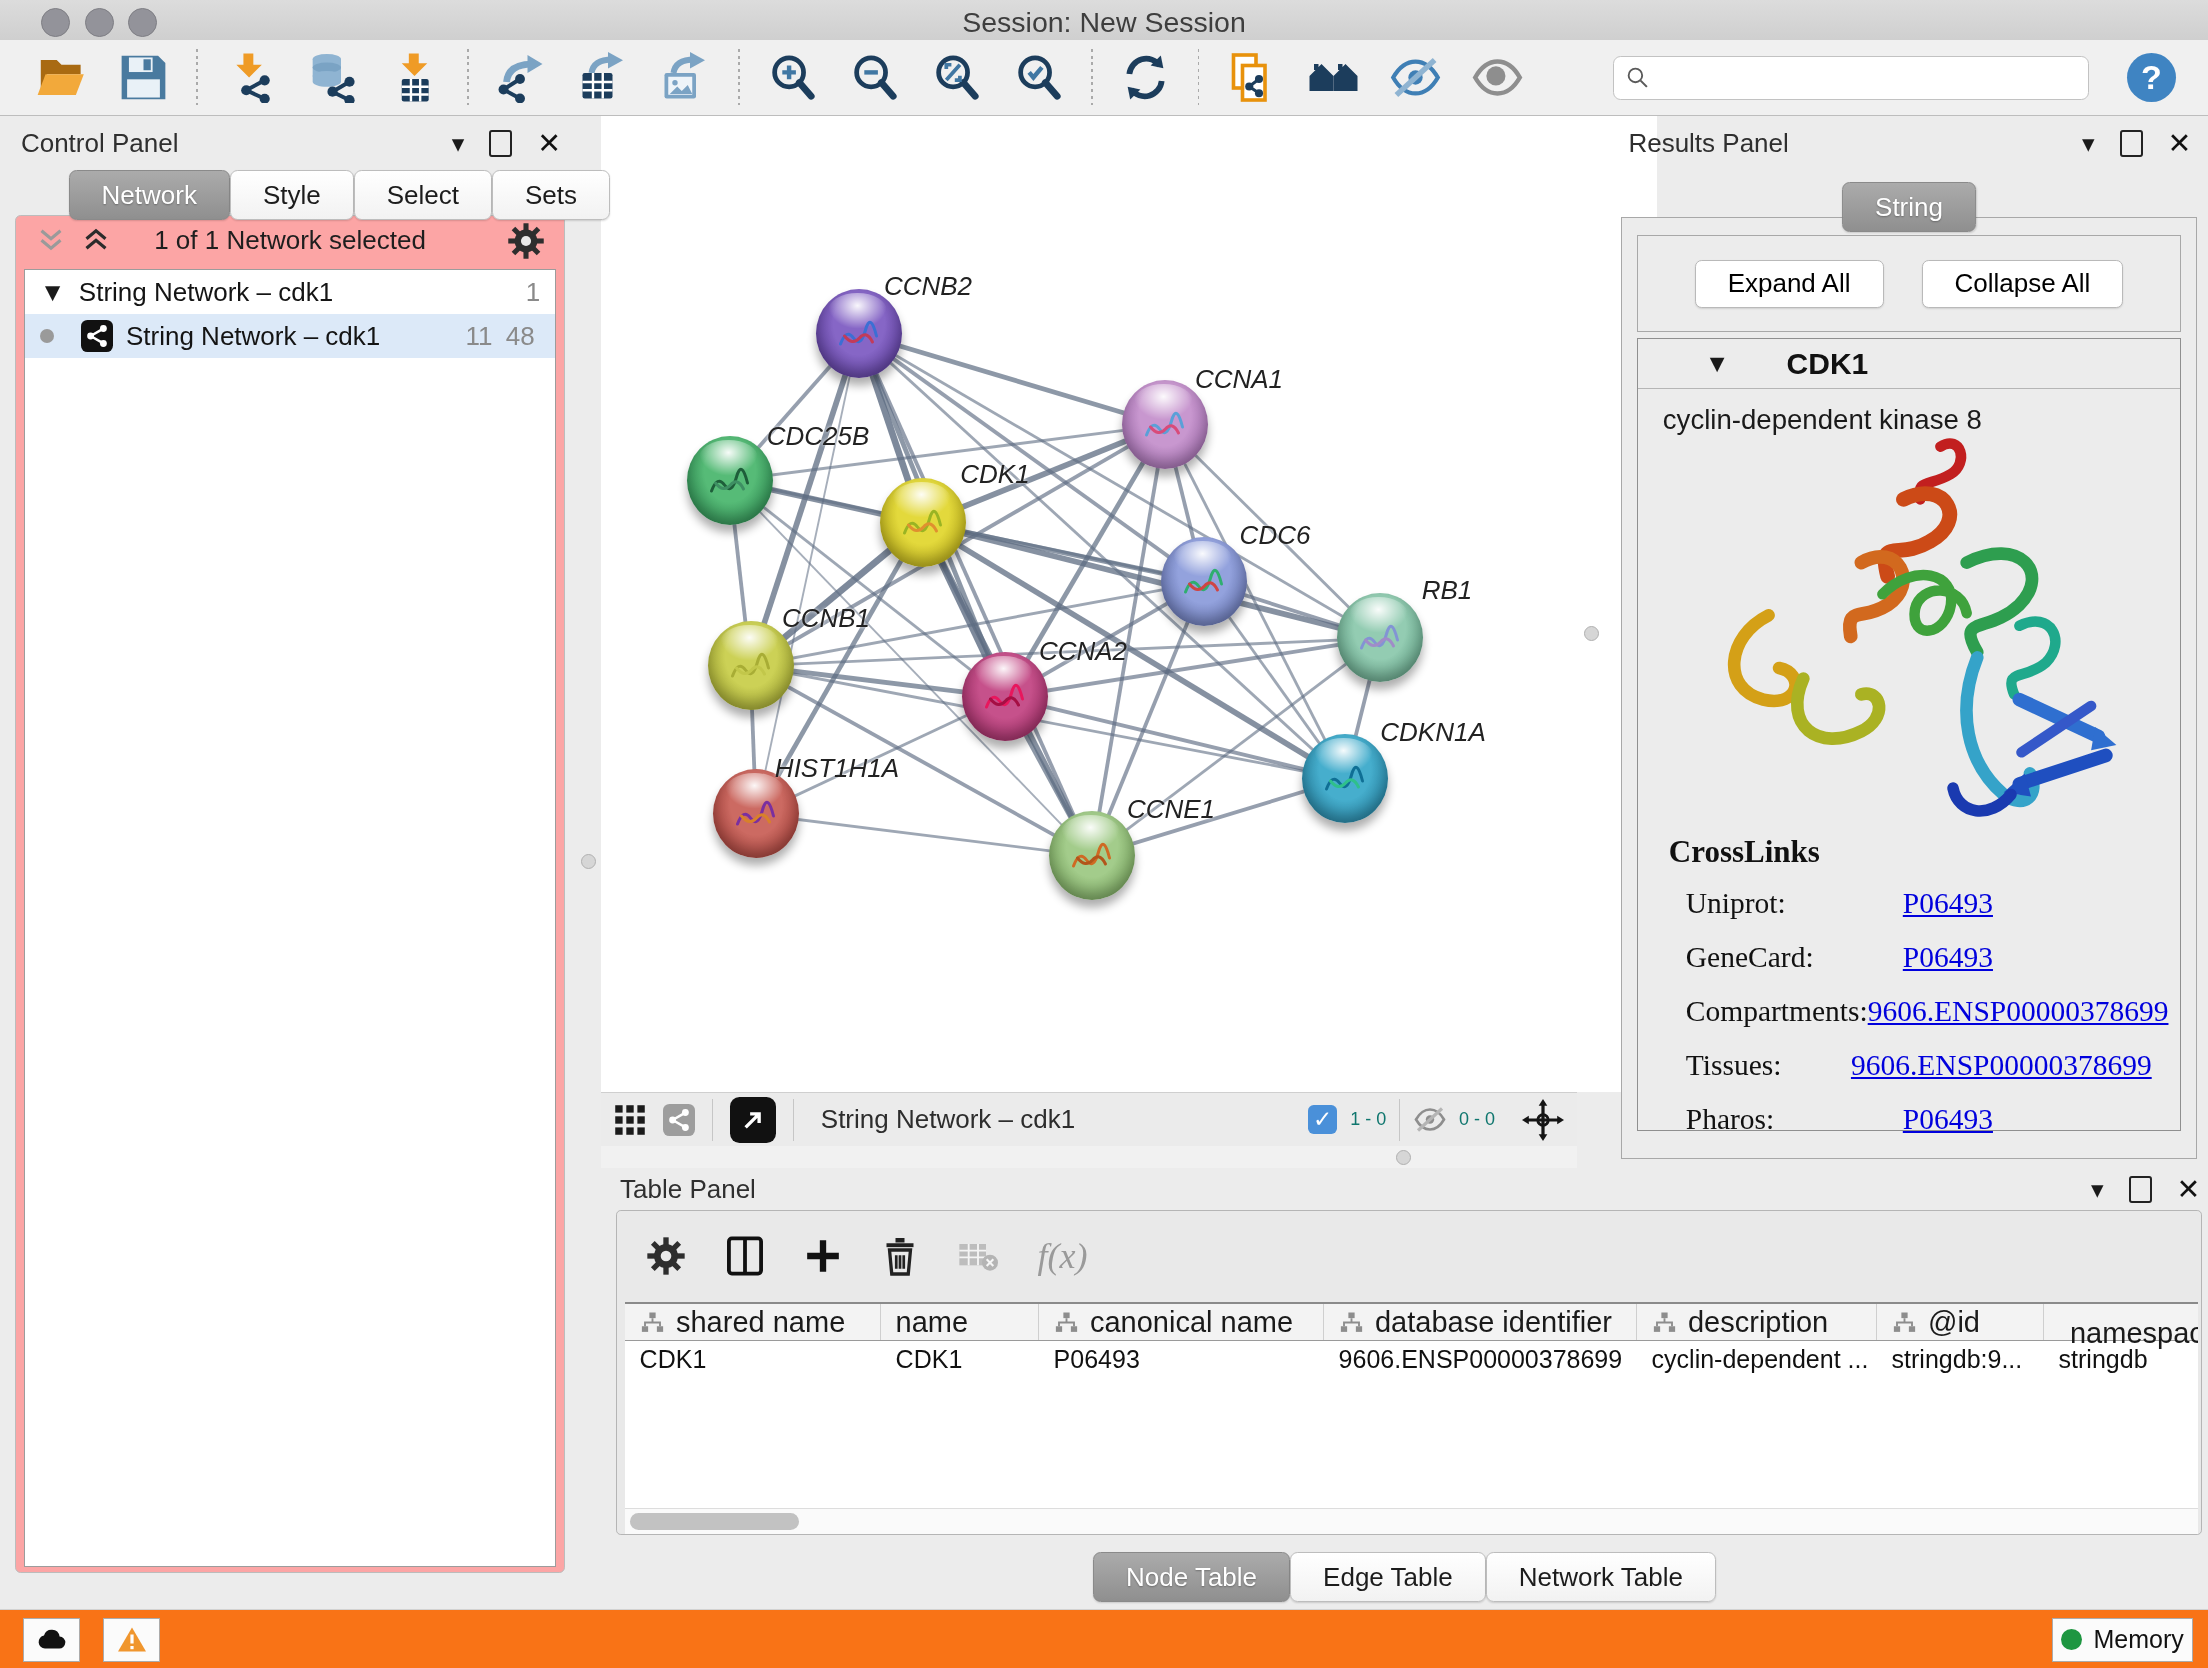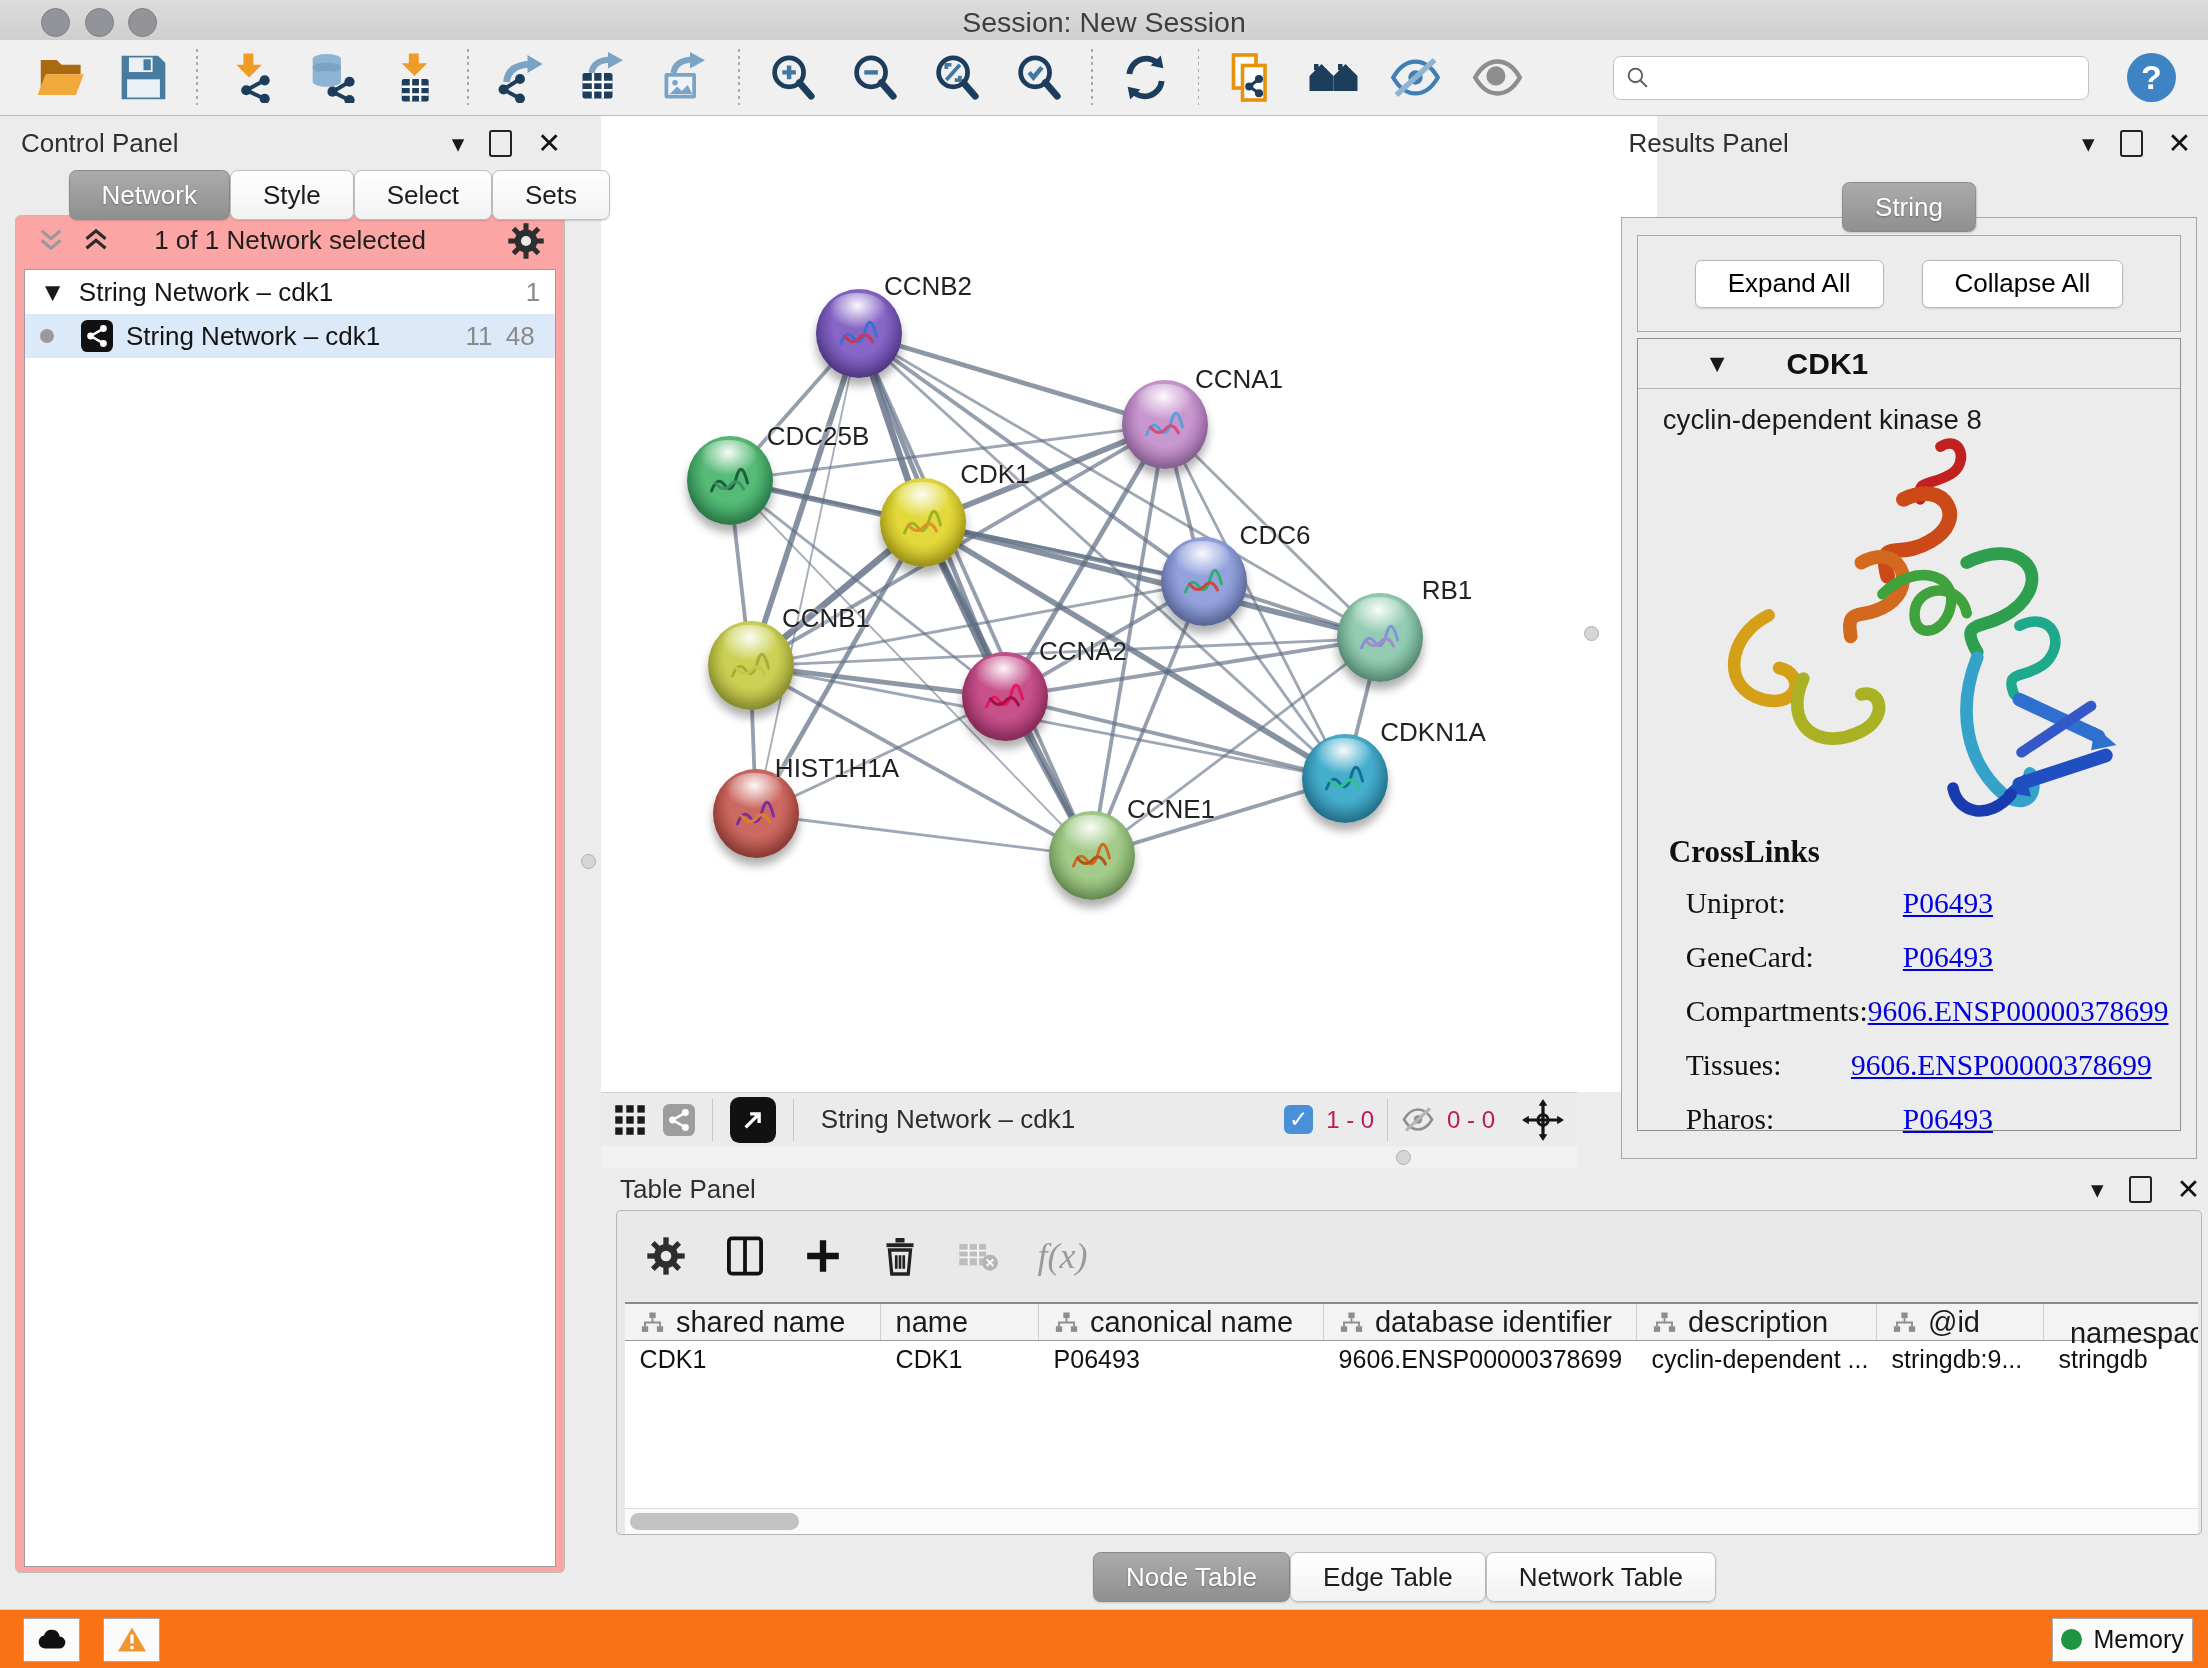--- a/index.html
+++ b/index.html
@@ -33,31 +33,31 @@
   #cp-body{position:absolute;left:7.6px;right:5.7px;top:91px;bottom:3.8px;background:#fca5a5;border:1px solid #bcbcbc;border-radius:5.7px;}
   #cp-toolbar{position:absolute;left:0;right:0;top:0;height:49px;display:flex;align-items:center;padding:0 19px;box-sizing:border-box;}
   #cp-sel-text{position:absolute;left:0;right:0;text-align:center;font-size:26px;color:#1e1e1e;}
   #cp-gear{margin-left:auto;z-index:1;}
   #cp-tree{position:absolute;left:7.6px;right:7.6px;top:53px;bottom:5.7px;background:#fff;border:1px solid #9c9c9c;}
   .tree-row{height:44px;display:flex;align-items:center;font-size:26px;color:#141414;padding:0 15px;gap:13.3px;}
   .tree-row.sel{background:#dce9f8;}
   .tree-count{color:#8a8a8a;}
   .tree-dot{width:14.3px;height:14.3px;border-radius:50%;background:#9a9a9a;}
   
-  #network-area{position:absolute;left:601px;top:116px;width:1056px;height:976px;background:#fff;}
+  #network-area{position:absolute;left:601px;top:116px;width:1056px;height:976px;background:#fff;font-style:italic;}
   #net-edges{position:absolute;left:0;top:0;}
   .node{position:absolute;width:86px;height:89px;border-radius:50%;}
   .node .shine{position:absolute;left:14%;top:5%;width:68%;height:40%;border-radius:50%;background:radial-gradient(ellipse at 50% 35%,rgba(255,255,255,.95),rgba(255,255,255,0) 70%);}
   .node svg{position:absolute;left:12.4px;top:21px;}
   .node-label{position:absolute;transform:translate(-50%,-50%);font-size:26px;color:#222;white-space:nowrap;text-shadow:0 0 3.8px #fff;}
   #net-bottombar{position:absolute;left:601px;top:1092px;width:976px;height:54px;background:#ebebeb;border-top:1px solid #cfcfcf;display:flex;align-items:center;padding:0 13.3px;box-sizing:border-box;gap:17px;}
   .nb-sep{width:1px;height:42px;background:#c6c6c6;}
   #nb-title{font-size:26px;color:#2d2d2d;margin-left:9.5px;}
   #nb-right{margin-left:auto;display:flex;align-items:center;gap:13.3px;}
-  .nb-count{font-size:24px;color:#be185d;text-align:right;}
+  .nb-count{font-size:18px;color:#0f766e;text-align:right;}
   #nb-checkbox{width:28.5px;height:28.5px;border-radius:5.7px;background:#4a90d9;color:#fff;font-size:23px;display:flex;align-items:center;justify-content:center;}
   #birdseye{width:46px;height:46px;border-radius:9.5px;background:#111;display:flex;align-items:center;justify-content:center;}
   
   .split-dot{position:absolute;width:13.3px;height:13.3px;border-radius:50%;background:#d6d6d6;border:1px solid #b0b0b0;}
   
   #results-panel{position:absolute;left:1617px;top:124px;width:584px;height:1035px;}
   #rp-header{position:absolute;left:11.4px;right:9.5px;top:0;height:38px;display:flex;align-items:center;}
   #rp-header .win-icons{margin-left:auto;}
   #rp-tab{position:absolute;left:50%;transform:translateX(-50%);top:58px;z-index:2;text-align:right;}
   #rp-outer{position:absolute;left:3.8px;right:3.8px;top:93px;bottom:0;border:1px solid #a8a8a8;background:#ececec;}

